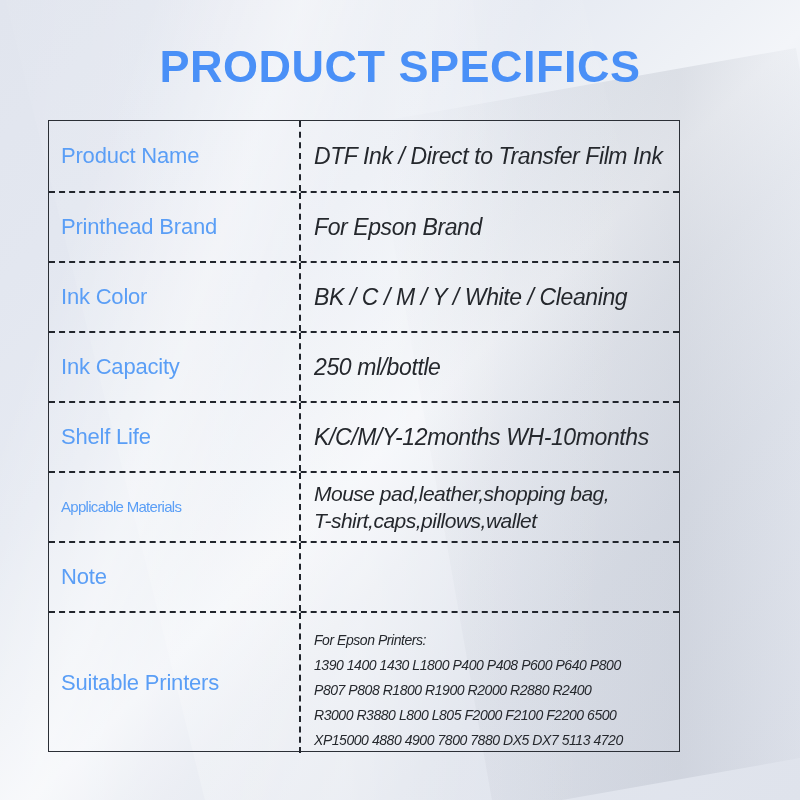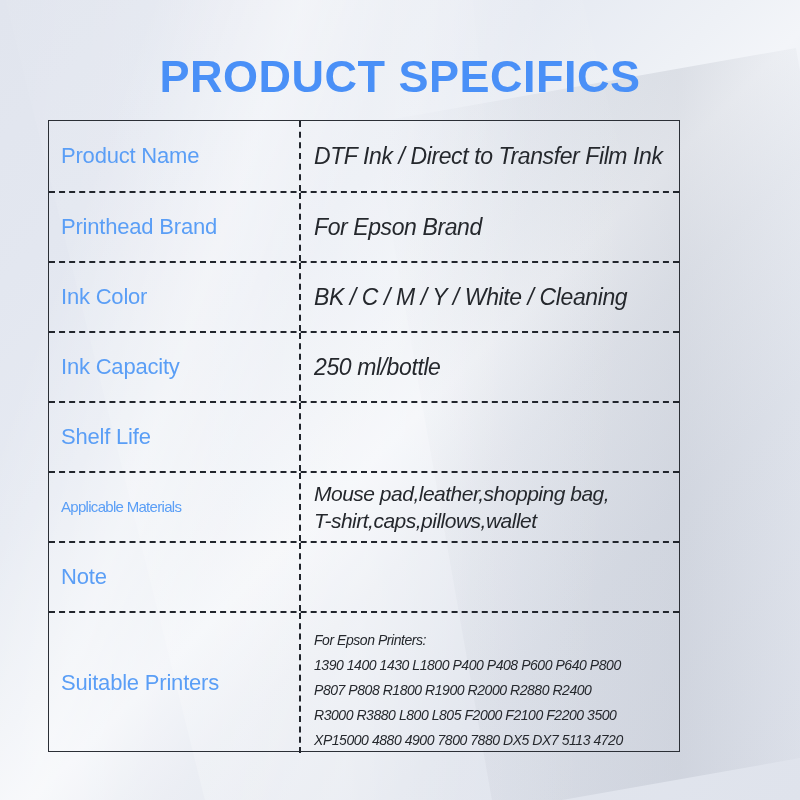--- a/index.html
+++ b/index.html
@@ -69,21 +69,20 @@
     left: 0;
     top: 40px;
     width: 800px;
     text-align: center;
     font-size: 45px;
     line-height: 54px;
     font-weight: bold;
     letter-spacing: 0.5px;
     color: #4a90f7;
     white-space: nowrap;
-    margin-top: 10px;
   }
 
   
   .spec-table {
     position: absolute;
     left: 48px;
     top: 120px;
     width: 632px;
     height: 632px;
     box-sizing: border-box;
@@ -195,39 +194,42 @@
 
     <div class="row r-h70">
       <div class="label-cell">Ink Capacity</div>
       <div class="value-cell">
         <span class="line">250 ml/bottle</span>
       </div>
     </div>
 
     <div class="row r-h70">
       <div class="label-cell">Shelf Life</div>
+      <div class="value-cell">
+        <span class="line">K/C/M/Y-12months  WH-10months</span>
+      </div>
     </div>
 
     <div class="row r-h70">
       <div class="label-cell tight">Applicable Materials</div>
       <div class="value-cell two-line">
         <span class="line">Mouse pad,leather,shopping bag,</span>
         <span class="line">T-shirt,caps,pillows,wallet</span>
       </div>
     </div>
 
     <div class="row r-h70">
       <div class="label-cell">Note</div>
     </div>
 
     <div class="row r-h142">
       <div class="label-cell">Suitable Printers</div>
       <div class="value-cell printers">
         <span class="line line-head">For Epson Printers:</span>
         <span class="line">1390 1400 1430 L1800 P400 P408 P600 P640 P800</span>
         <span class="line">P807 P808 R1800 R1900 R2000 R2880 R2400</span>
-        <span class="line">R3000 R3880 L800 L805 F2000 F2100 F2200 3500</span>
+        <span class="line">R3000 R3880 L800 L805 F2000 F2100 F2200 6500</span>
         <span class="line">XP15000 4880 4900 7800 7880 DX5 DX7 5113 4720</span>
       </div>
     </div>
 
   </div>
 </div>
 
 </body></html>

